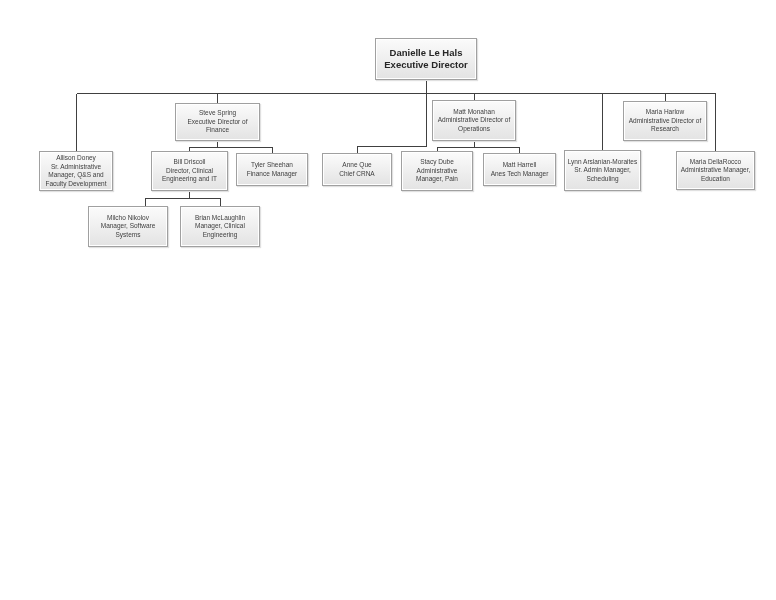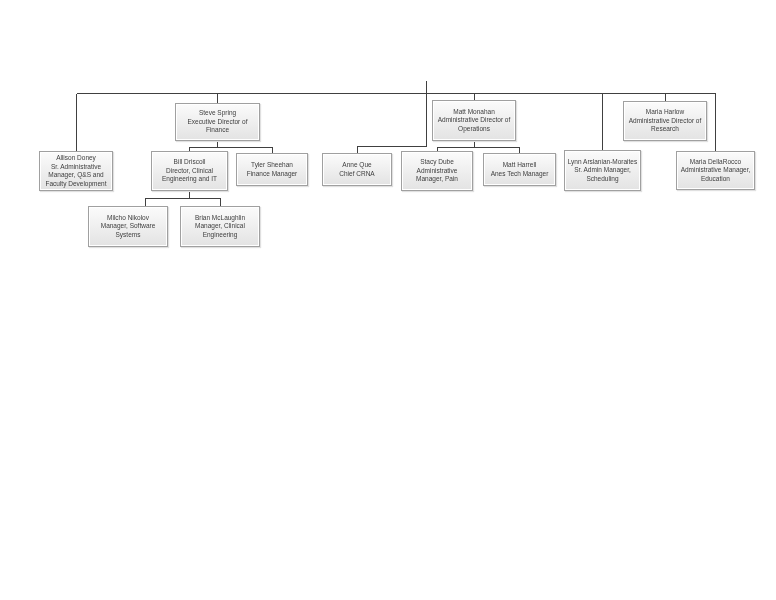--- a/index.html
+++ b/index.html
@@ -53,20 +53,24 @@
       <path d="M474 93 V100"></path>
       <path d="M602 93 V150"></path>
       <path d="M665 93 V101"></path>
       <path d="M715 93 V151"></path>
       <path d="M217 141 V147 M189 151 V147 H272 V153"></path>
       <path d="M474 141 V147 M437 151 V147 H519 V153"></path>
       <path d="M189 191 V198 M145 206 V198 H220 V206"></path>
     </g>
   </svg>
 
+  <div class="node root" style="left:375px;top:38px;width:102px;height:42px;">
+    <div class="nm">Danielle Le Hals</div>
+    <div class="tt">Executive Director</div>
+  </div>
 
   <div class="node" style="left:39px;top:151px;width:74px;height:40px;">
     <div class="nm">Allison Doney</div>
     <div class="tt">Sr. Administrative Manager, Q&amp;S and Faculty Development</div>
   </div>
 
   <div class="node" style="left:175px;top:103px;width:85px;height:38px;">
     <div class="nm">Steve Spring</div>
     <div class="tt">Executive Director of Finance</div>
   </div>

